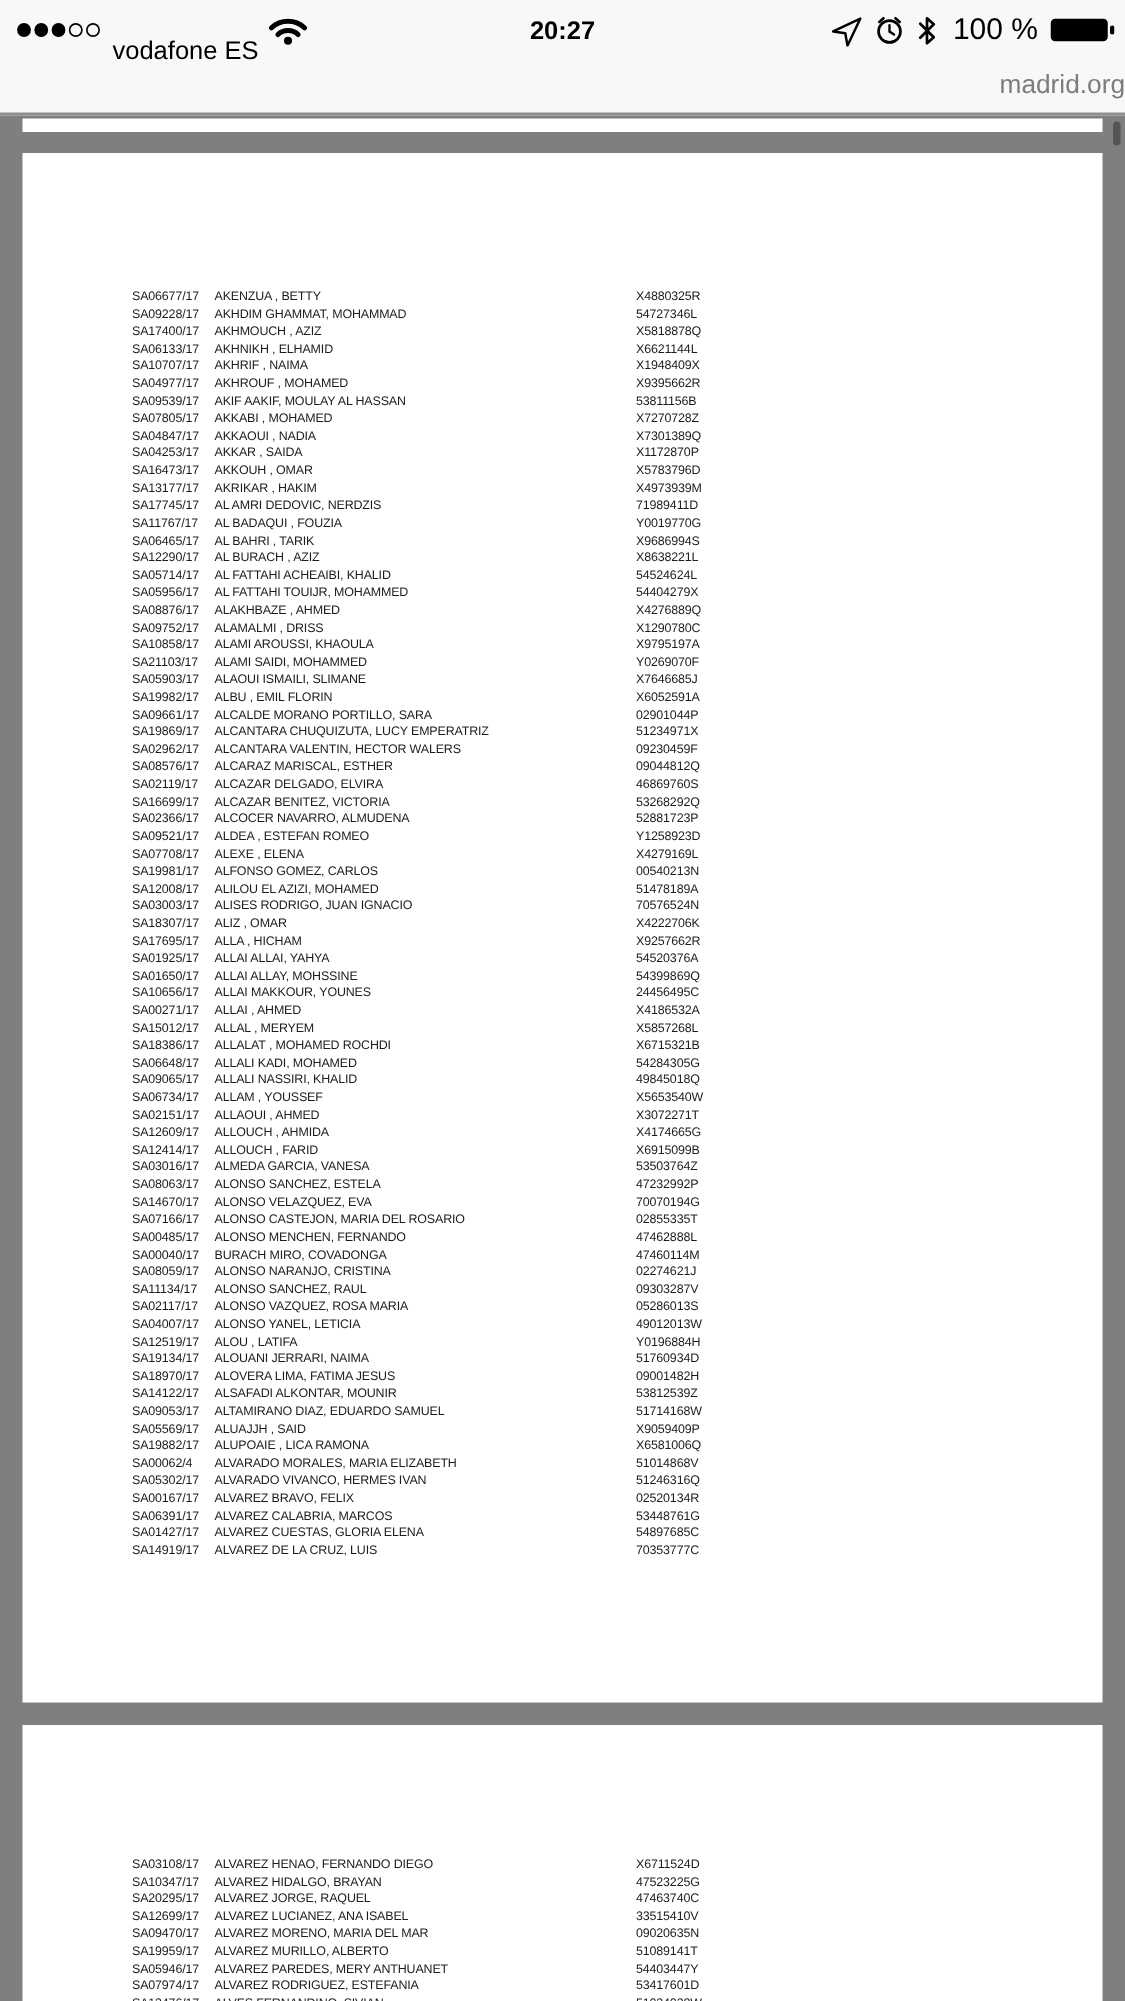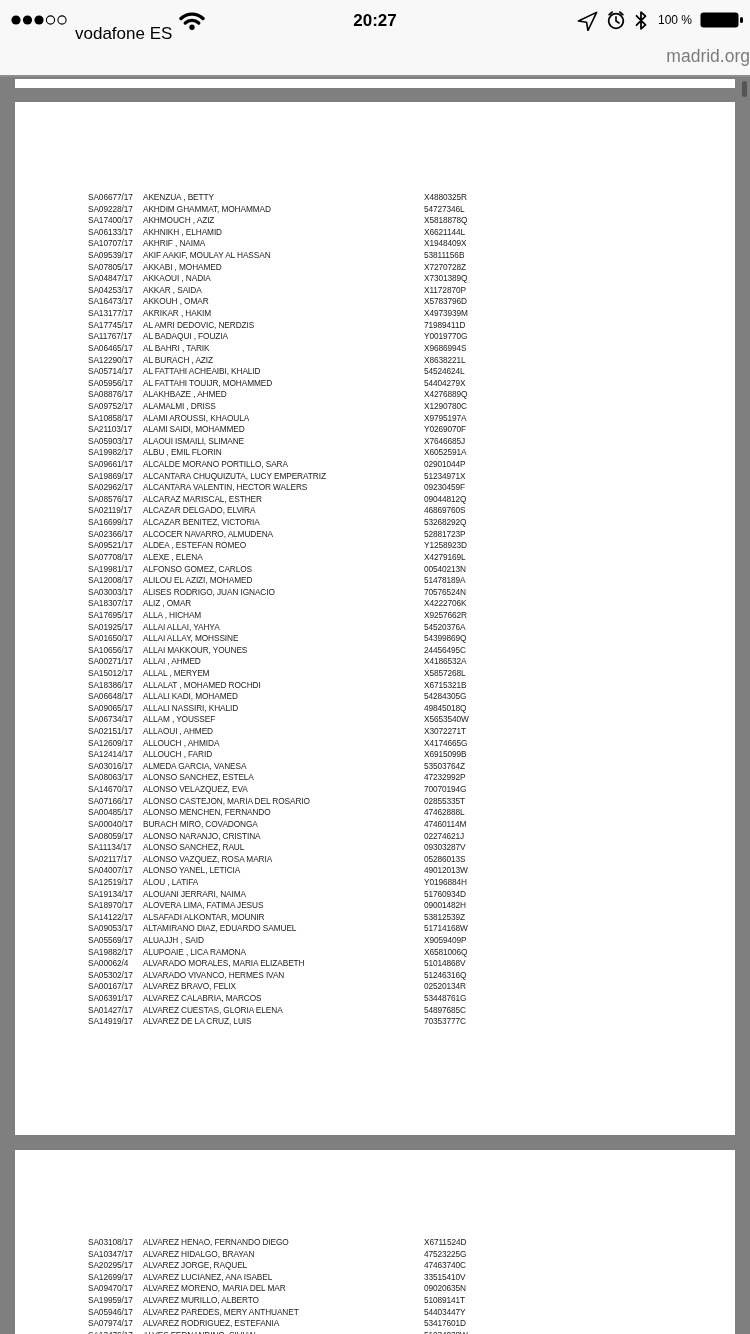--- a/index.html
+++ b/index.html
@@ -10,21 +10,21 @@
   
   .chrome{position:absolute;top:0;left:0;width:750px;height:77px;
     background:var(--chrome-bg,#f8f8f8);border-bottom:2px solid var(--chrome-border,#8e8e8e);
     box-sizing:border-box;z-index:5;}
   .status-bar{position:absolute;top:0;left:0;width:100%;height:40px;color:#000;}
   .sb-left{position:absolute;left:10px;top:0;height:40px;display:flex;align-items:center;gap:7px;}
   .carrier{font-size:17px;color:#000;margin-top:28px;}
   .sb-time{position:absolute;left:0;top:0;width:100%;height:40px;line-height:41px;
     text-align:center;font-size:17px;font-weight:600;}
   .sb-right{position:absolute;right:7px;top:0;height:40px;display:flex;align-items:center;gap:8px;}
-  .battery-label{font-size:12px;margin-left:2px;}
+  .battery-label{font-size:20px;margin-left:2px;}
   .title-bar{position:absolute;top:40px;left:0;width:100%;height:35px;line-height:33px;
     text-align:right;font-size:17.5px;color:var(--title-text,#7c7c80);}
 
   
   .viewer{position:absolute;top:79px;left:0;width:750px;height:1255px;
     background:var(--viewer-bg,#7f7f7f);}
   .page{position:absolute;left:15px;width:720px;background:#ffffff;overflow:hidden;}
   .page.frag{top:0;height:9px;}
   .page.p1{top:23px;height:1033px;}
   .page.p2{top:1071px;height:184px;}
@@ -116,20 +116,25 @@
             <span class="c-id">SA06133/17</span>
             <span class="c-name">AKHNIKH , ELHAMID</span>
             <span class="c-doc">X6621144L</span>
           </div>
           <div class="row">
             <span class="c-id">SA10707/17</span>
             <span class="c-name">AKHRIF , NAIMA</span>
             <span class="c-doc">X1948409X</span>
           </div>
           <div class="row">
+            <span class="c-id">SA04977/17</span>
+            <span class="c-name">AKHROUF , MOHAMED</span>
+            <span class="c-doc">X9395662R</span>
+          </div>
+          <div class="row">
             <span class="c-id">SA09539/17</span>
             <span class="c-name">AKIF AAKIF, MOULAY AL HASSAN</span>
             <span class="c-doc">53811156B</span>
           </div>
           <div class="row">
             <span class="c-id">SA07805/17</span>
             <span class="c-name">AKKABI , MOHAMED</span>
             <span class="c-doc">X7270728Z</span>
           </div>
           <div class="row">

